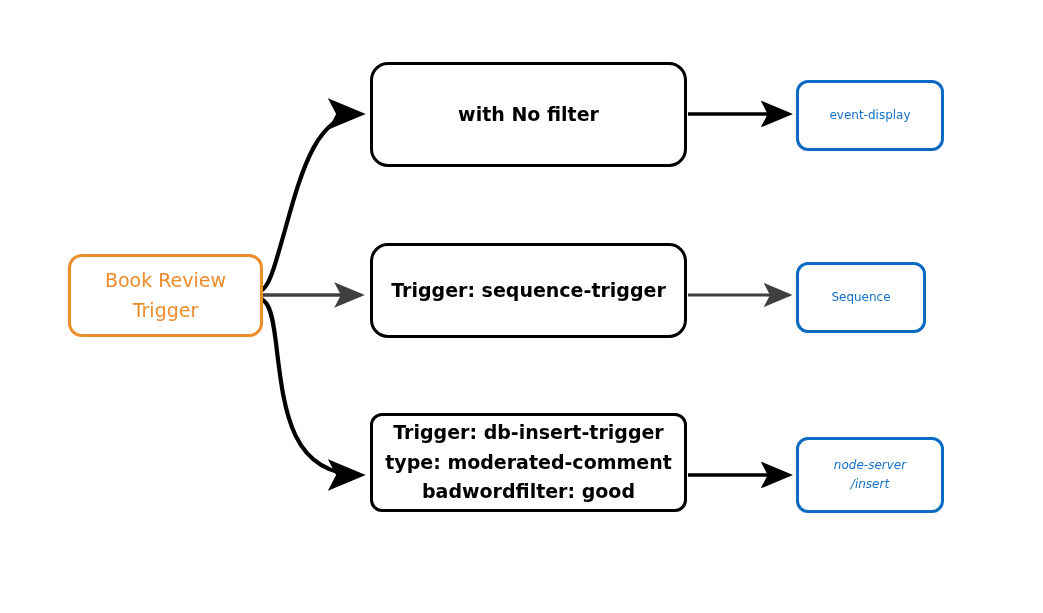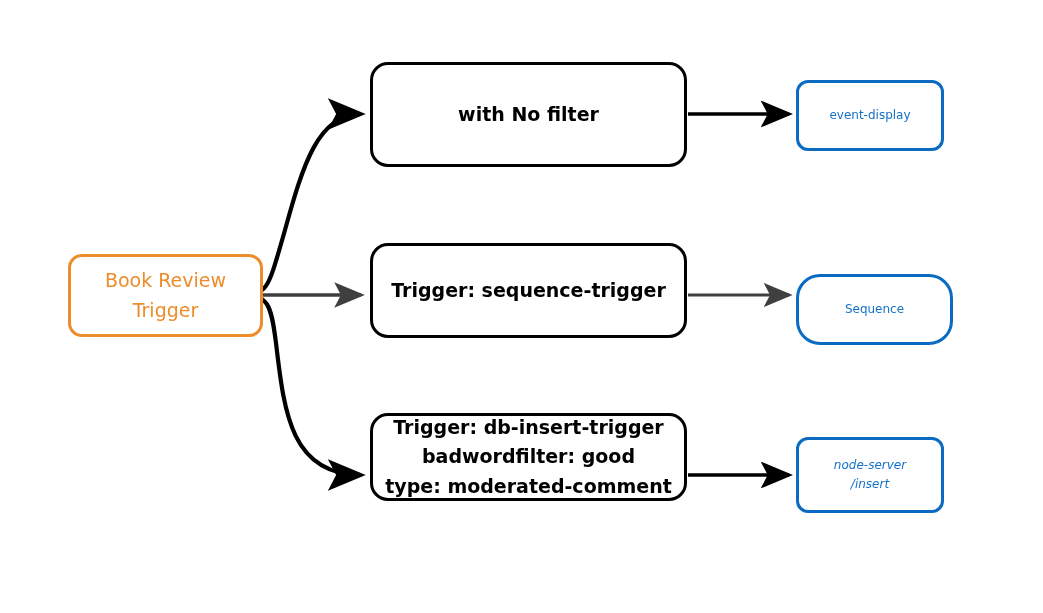--- a/index.html
+++ b/index.html
@@ -110,35 +110,35 @@
   <div class="node node-trigger" style="left:370px; top:62px; width:317px; height:105px;">
     <span class="node-line">
       <span class="bold"></span><span class="reg">with No filter</span>
     </span>
   </div>
 
   <div class="node node-trigger" style="left:370px; top:243px; width:317px; height:95px;">
     <span class="node-line bold">Trigger: sequence-trigger</span>
   </div>
 
-  <div class="node node-trigger" style="left:370px; top:413px; width:317px; height:88px;">
+  <div class="node node-trigger" style="left:370px; top:413px; width:317px; height:99px;border-radius:12px;">
     <span class="node-line bold">Trigger: db-insert-trigger</span>
     <span class="node-line">
-      <span class="bold">badwordfilter</span><span class="reg">: good</span>
+      <span class="bold">type</span><span class="reg">: moderated-comment</span>
     </span>
     <span class="node-line">
-      <span class="bold">type</span><span class="reg">: moderated-comment</span>
+      <span class="bold">badwordfilter</span><span class="reg">: good</span>
     </span>
   </div>
 
   <div class="node node-target" style="left:796px; top:80px; width:148px; height:71px;">
     <span class="node-line">event-display</span>
   </div>
 
-  <div class="node node-target" style="left:796px; top:274px; width:157px; height:71px;border-radius:24px;">
+  <div class="node node-target" style="left:796px; top:262px; width:130px; height:71px;">
     <span class="node-line">Sequence</span>
   </div>
 
   <div class="node node-target" style="left:796px; top:437px; width:148px; height:76px;font-style:italic;">
     <span class="node-line">node-server</span>
     <span class="node-line">/insert</span>
   </div>
 
 </div>
 

